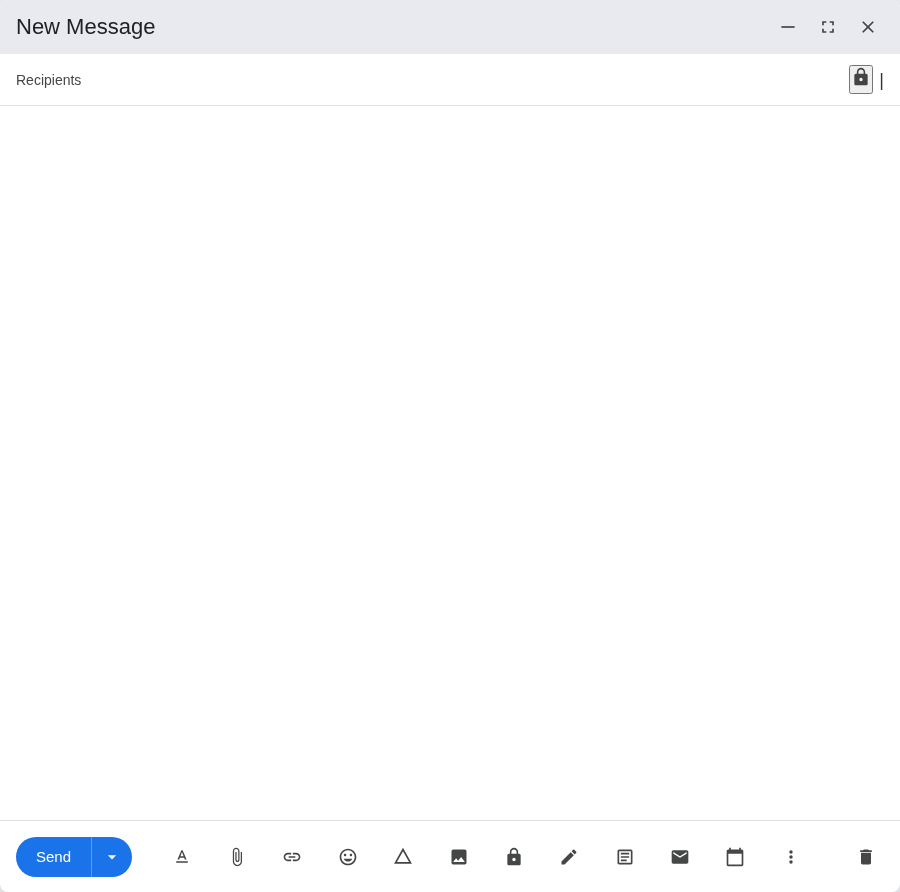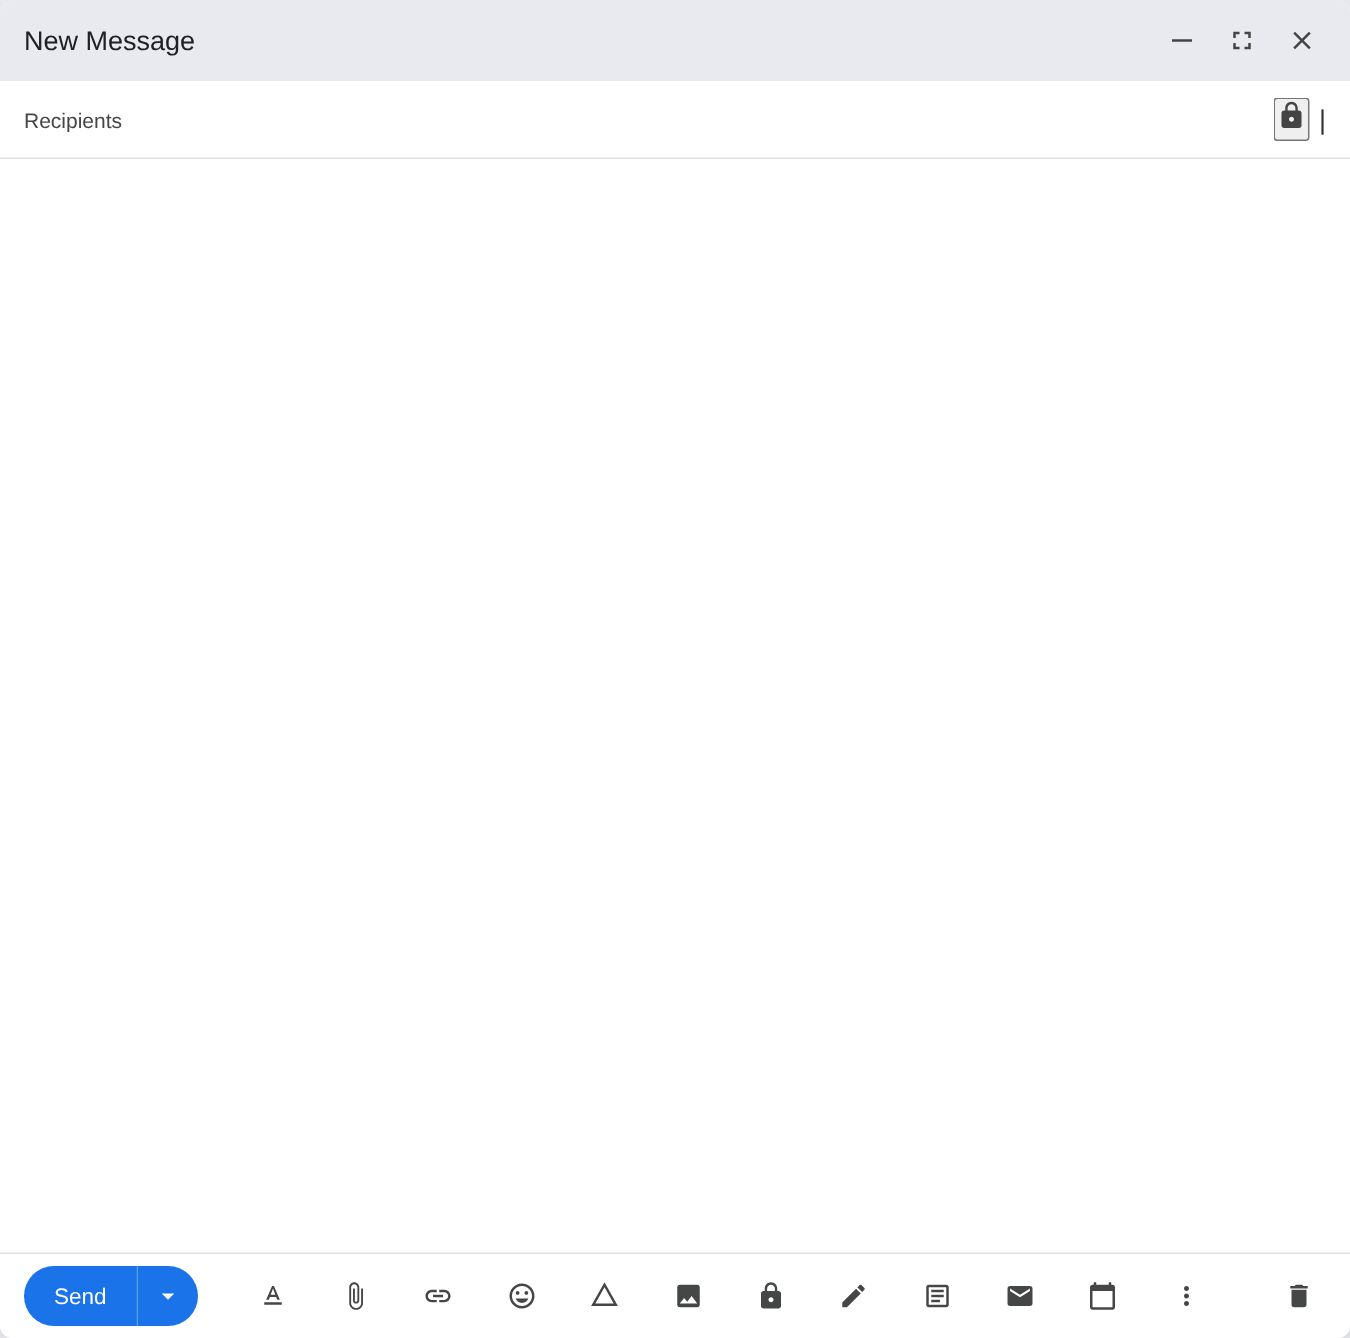--- a/index.html
+++ b/index.html
@@ -33,21 +33,21 @@
       background: #e8eaf0;
       padding: 0 16px;
       height: 54px;
       display: flex;
       align-items: center;
       justify-content: space-between;
       flex-shrink: 0;
     }
 
     .title-bar-title {
-      font-size: 18px;
+      font-size: 22px;
       font-weight: 500;
       color: #202124;
     }
 
     .title-bar-actions {
       display: flex;
       align-items: center;
       gap: 8px;
     }
 
@@ -116,21 +116,21 @@
       border: none;
       outline: none;
       font-size: 14px;
       color: #202124;
       resize: none;
       font-family: inherit;
       background: transparent;
     }
 
     .toolbar {
-      height: 57px;
+      height: 72px;
       border-top: 1px solid #e0e0e0;
       display: flex;
       align-items: center;
       padding: 0 16px;
       gap: 20px;
       flex-shrink: 0;
     }
 
     .send-btn-group {
       display: flex;

